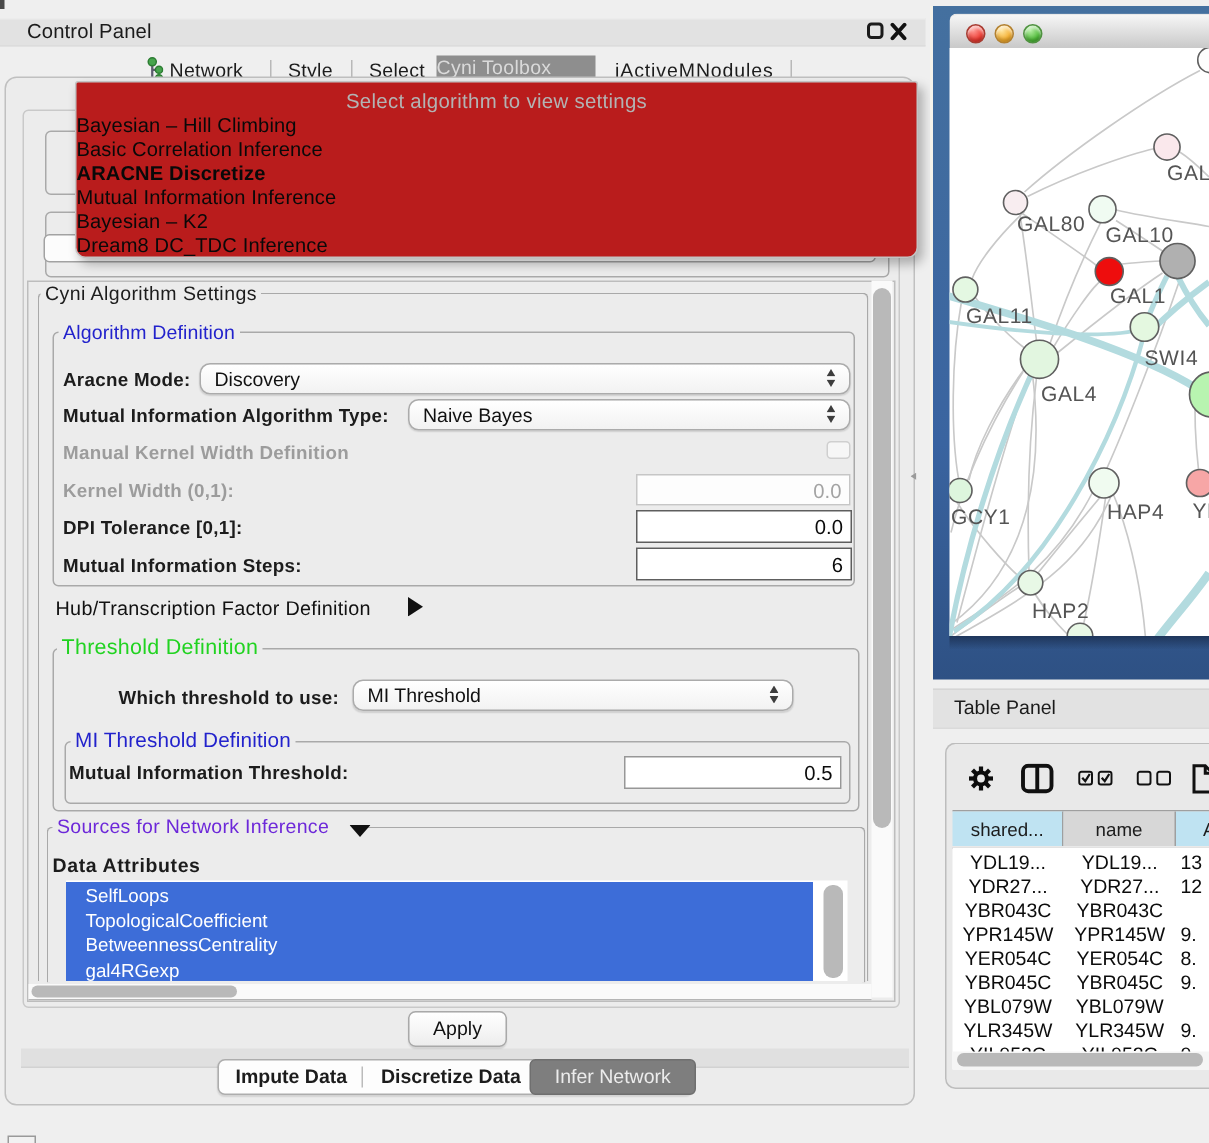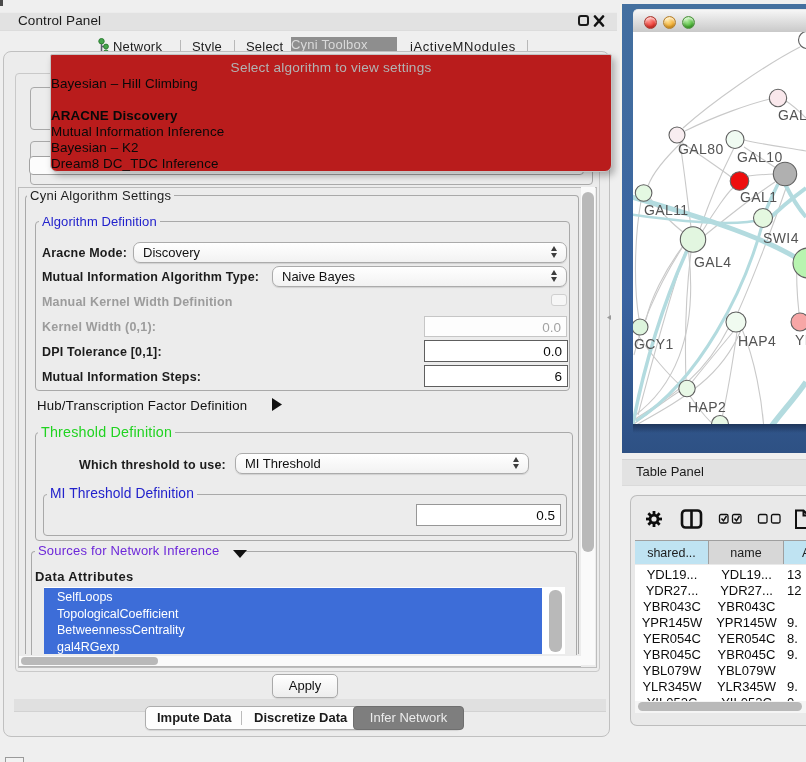--- a/index.html
+++ b/index.html
@@ -141,20 +141,21 @@
   <div class="glabel" style="left:28px;top:368px;color:#21d321;font-size:14.3px;letter-spacing:0.2px;">Threshold Definition</div>
 
   <div class="lbl" style="left:69px;top:400px;">Which threshold to use:</div>
   <div class="combo" style="left:225px;top:395px;width:292px;height:19px;">
       <span class="ct">MI Threshold</span>
       <span class="ar"></span>
     </div>
 
   <div class="group" style="left:33px;top:436px;width:522px;height:40px;"></div>
   <div class="glabel" style="left:37px;top:429px;color:#2222cc;font-size:13.8px;">MI Threshold Definition</div>
+  <div class="lbl" style="left:36px;top:450px;">Mutual Information Threshold:</div>
   <div class="field" style="left:406px;top:446px;width:143px;height:20px;border-color:#979797;">
       <span>0.5</span>
     </div>
 
   <div class="group" style="left:21px;top:493px;width:544px;height:103px;border-bottom:none;border-bottom-left-radius:0;border-bottom-right-radius:0;"></div>
   <div class="glabel" style="left:25px;top:486px;color:#6d28d9;font-size:13px;letter-spacing:0.2px;">Sources for Network Inference&nbsp;&nbsp;&nbsp;&nbsp;</div>
   <div class="abs" style="left:223px;top:492px;width:14px;height:8px;background:#111;clip-path:polygon(0 0,100% 0,50% 100%);"></div>
   <div class="lbl" style="left:25px;top:511px;font-size:13px;letter-spacing:0.4px;">Data Attributes</div>
 
   <div class="abs" id="dalist">
@@ -177,21 +178,22 @@
     <span class="abs" style="left:11px;top:3px;">Impute Data</span>
     <div class="abs" style="left:95px;top:4px;width:1px;height:14px;background:#bbb;"></div>
     <span class="abs" style="left:108px;top:3px;">Discretize Data</span>
     <div class="abs" id="segsel">Infer Network</div>
   </div>
 </div>
 
 <div class="abs" id="dropdown">
   <div class="hint">Select algorithm to view settings</div>
   <div class="it" style="top:21px;">Bayesian – Hill Climbing</div>
-  <div class="it" style="top:53px;font-weight:bold;">ARACNE Discovery</div>
+  <div class="it" style="top:37px;">Basic Correlation Inference</div>
+  <div class="it" style="top:53px;font-weight:bold;">ARACNE Discretize</div>
   <div class="it" style="top:69px;">Mutual Information Inference</div>
   <div class="it" style="top:85px;">Bayesian – K2</div>
   <div class="it" style="top:101px;">Dream8 DC_TDC Inference</div>
 </div>
 
 <div class="abs" style="left:607px;top:315px;width:4px;height:5px;background:#9a9a9a;clip-path:polygon(100% 0,0 50%,100% 100%);"></div>
 
 <div class="abs" style="left:5px;top:757px;width:17px;height:12px;background:#f2f2f2;border:1.5px solid #9a9a9a;"></div>
 
 <div class="abs" style="left:620px;top:4px;width:2px;height:449px;background:#f5f3eb;"></div>

